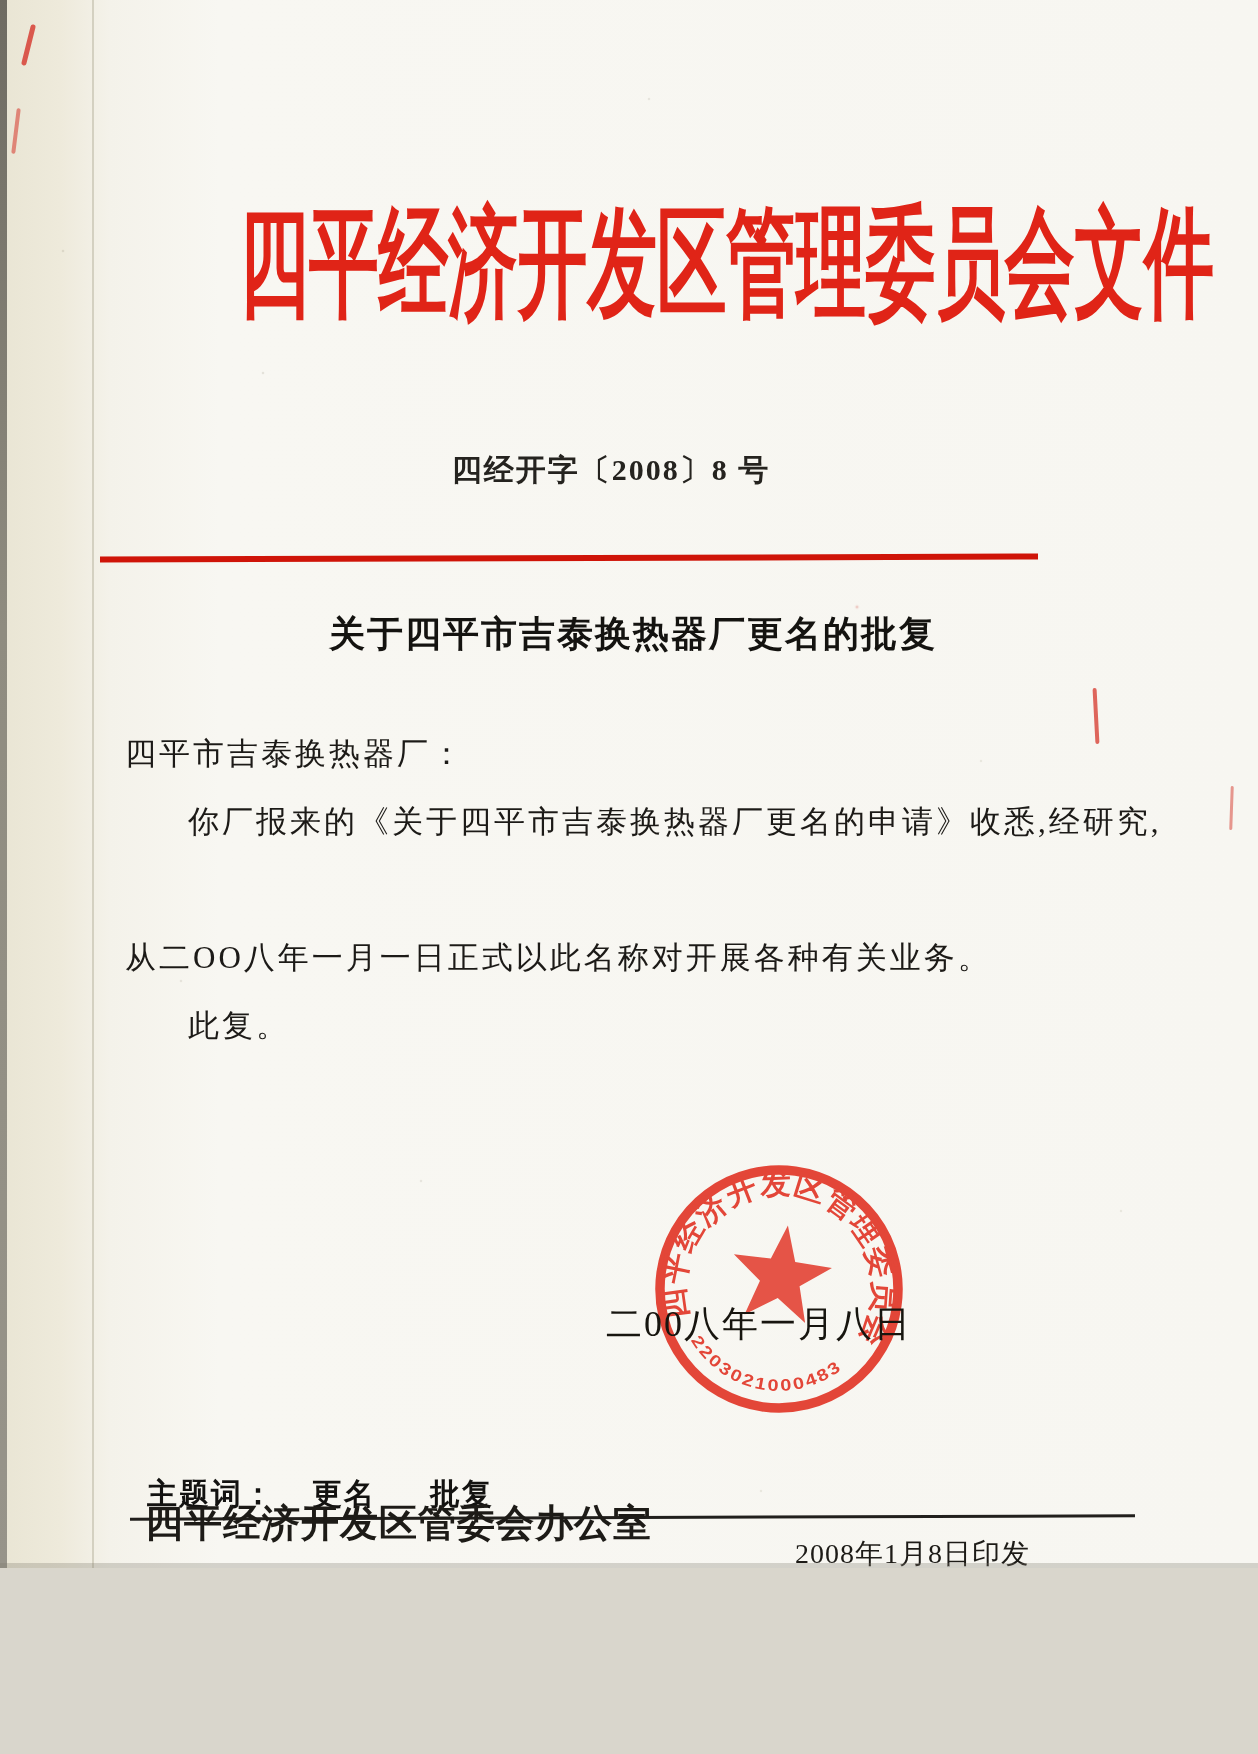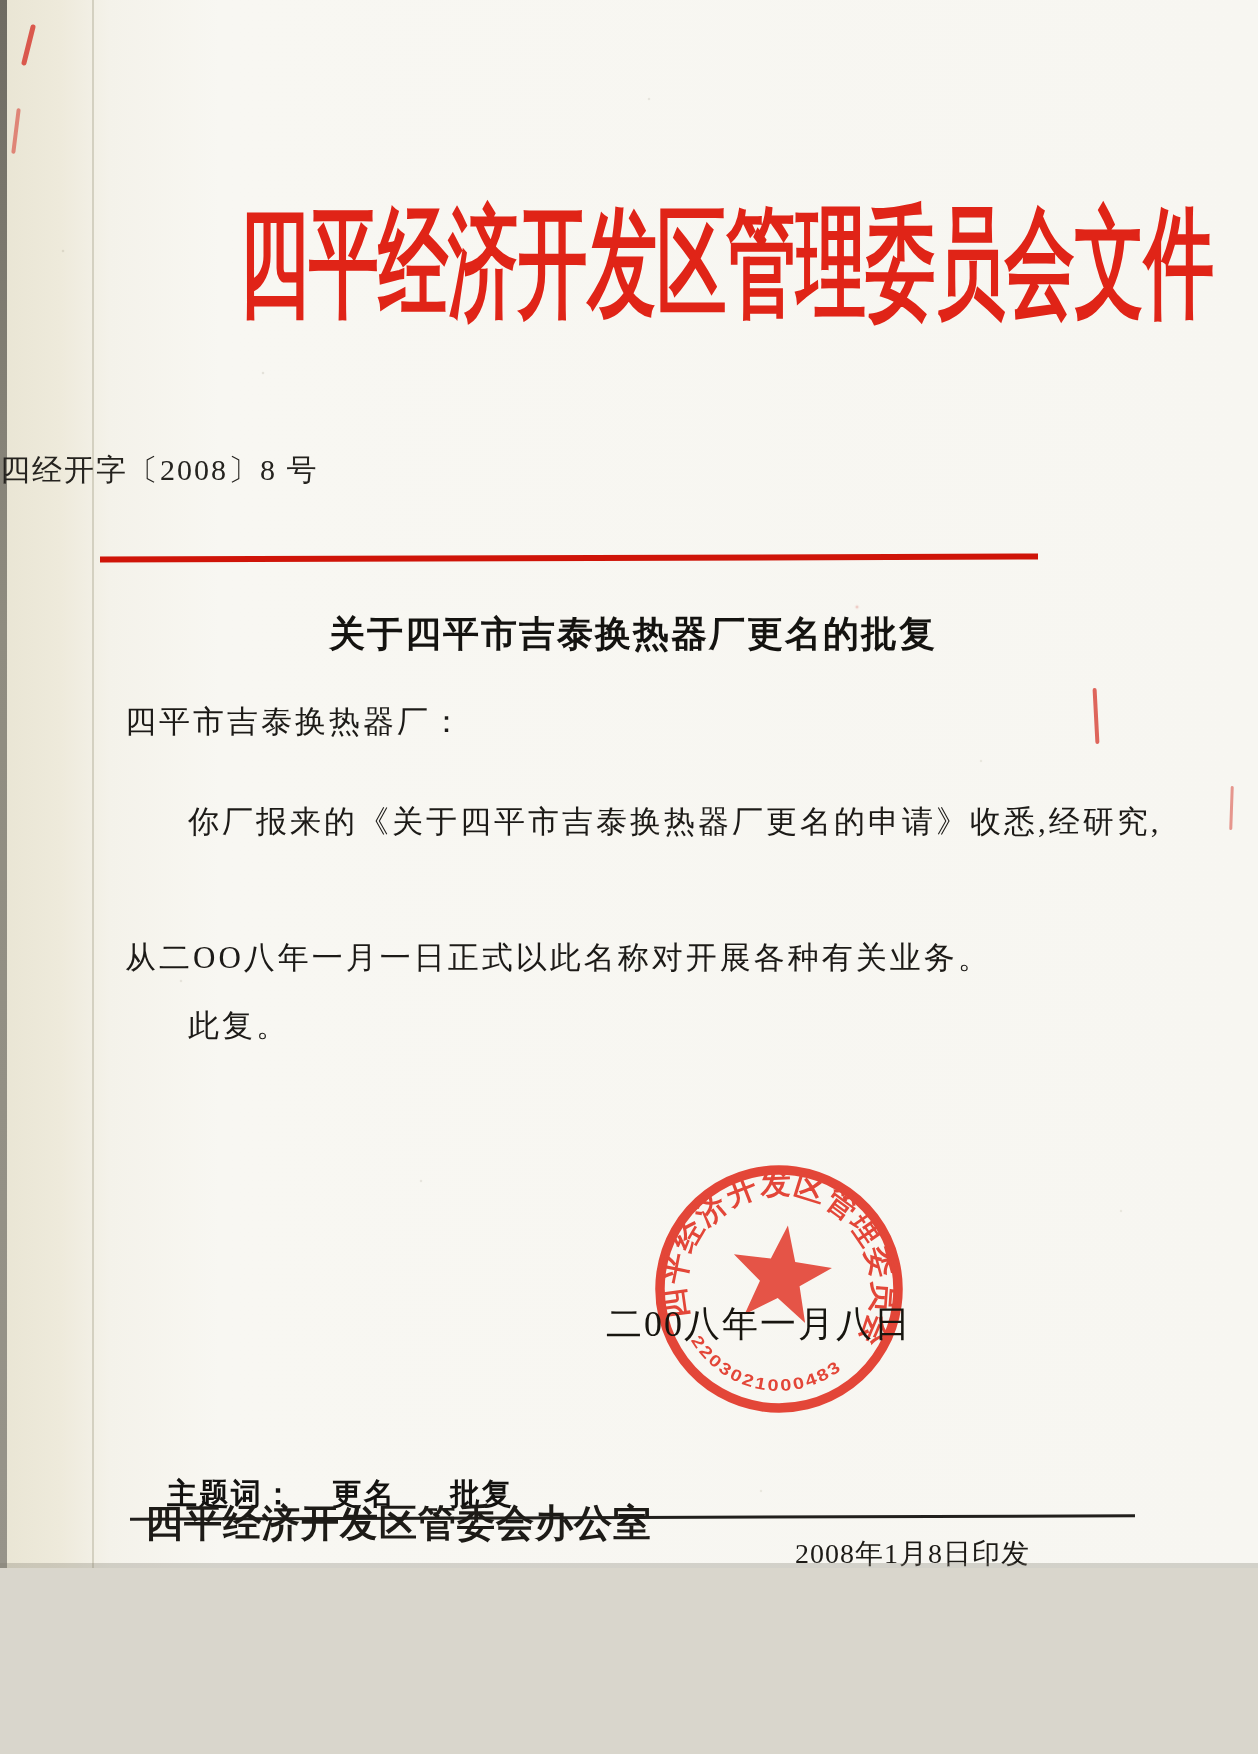--- a/index.html
+++ b/index.html
@@ -17,33 +17,33 @@
     1056px 300px 1px 0 rgba(135,130,108,.20), 180px 980px 1px 0 rgba(135,130,108,.18),
     980px 760px 1px 0 rgba(135,130,108,.16), 420px 1180px 1px 0 rgba(135,130,108,.18),
     760px 1490px 1px 0 rgba(135,130,108,.16), 330px 1640px 1px 0 rgba(135,130,108,.18),
     1120px 1210px 1px 0 rgba(135,130,108,.16), 540px 620px 1px 0 rgba(135,130,108,.14),
     856px 606px 2px 0 rgba(210,60,45,.45), 62px 250px 1px 0 rgba(135,130,108,.22);}
   .header-title{
     top:192px;left:0;width:1140px;text-align:center;
     font-size:120px;font-weight:bold;line-height:1.2;color:#e02417;
     transform:scaleX(0.58);transform-origin:50% 50%;white-space:nowrap;
   }
-  .doc-number{top:450px;left:0;width:1222px;font-size:30px;letter-spacing:2px;color:#25231f;}
+  .doc-number{top:450px;left:0;width:1222px;text-align:center;font-size:30px;letter-spacing:2px;color:#25231f;font-weight:bold;}
   .red-rule{top:555px;left:100px;width:938px;height:6px;background:#cf1408;transform:rotate(-0.18deg);}
   .doc-title{top:610px;left:0;width:1266px;text-align:center;font-size:36px;font-weight:bold;letter-spacing:2px;color:#141310;}
   .body-line{font-size:31px;letter-spacing:3px;color:#1c1a17;white-space:nowrap;}
-  .bl0{left:125px;top:701px;font-family:Liberation Serif, serif;}
+  .bl0{left:125px;top:733px;font-family:Liberation Serif, serif;}
   .bl1{left:188px;top:801px;}
   .bl2{left:125px;top:869px;}
   .bl3{left:125px;top:937px;}
   .bl4{left:188px;top:1005px;}
   .date-line{left:606px;top:1300px;font-size:36px;letter-spacing:2px;color:#17150f;z-index:5;white-space:nowrap;}
   .seal{left:648px;top:1158px;width:262px;height:262px;z-index:4;}
   .subject-label,.subject-term{top:1474px;font-size:30px;font-weight:bold;color:#131210;
-    font-family:"Liberation Sans","DejaVu Sans",sans-serif;letter-spacing:2px;margin-left:20px;}
+    font-family:"Liberation Sans","DejaVu Sans",sans-serif;letter-spacing:2px;}
   .subject-label{left:147px;}
   .term1{left:312px;}
   .term2{left:430px;}
   .sep1{left:130px;top:1516px;width:1005px;height:3px;background:#211f1c;transform:rotate(-0.2deg);}
   .office{left:145px;top:1498px;font-size:38px;letter-spacing:1px;color:#1d1b17;white-space:nowrap;font-weight:bold;}
   .print-date{left:795px;top:1535px;font-size:28px;letter-spacing:1px;color:#1d1b17;white-space:nowrap;}
   .sep2{left:130px;top:1584px;width:1005px;height:3px;background:#211f1c;transform:rotate(-0.45deg);}
   .copies{left:893px;top:1590px;font-size:23px;color:#26241f;letter-spacing:1px;margin-left:8px;}
   .red-mark{background:#d6352a;border-radius:3px;}
   .rm1{left:26px;top:24px;width:5px;height:42px;transform:rotate(14deg);opacity:.8;}

